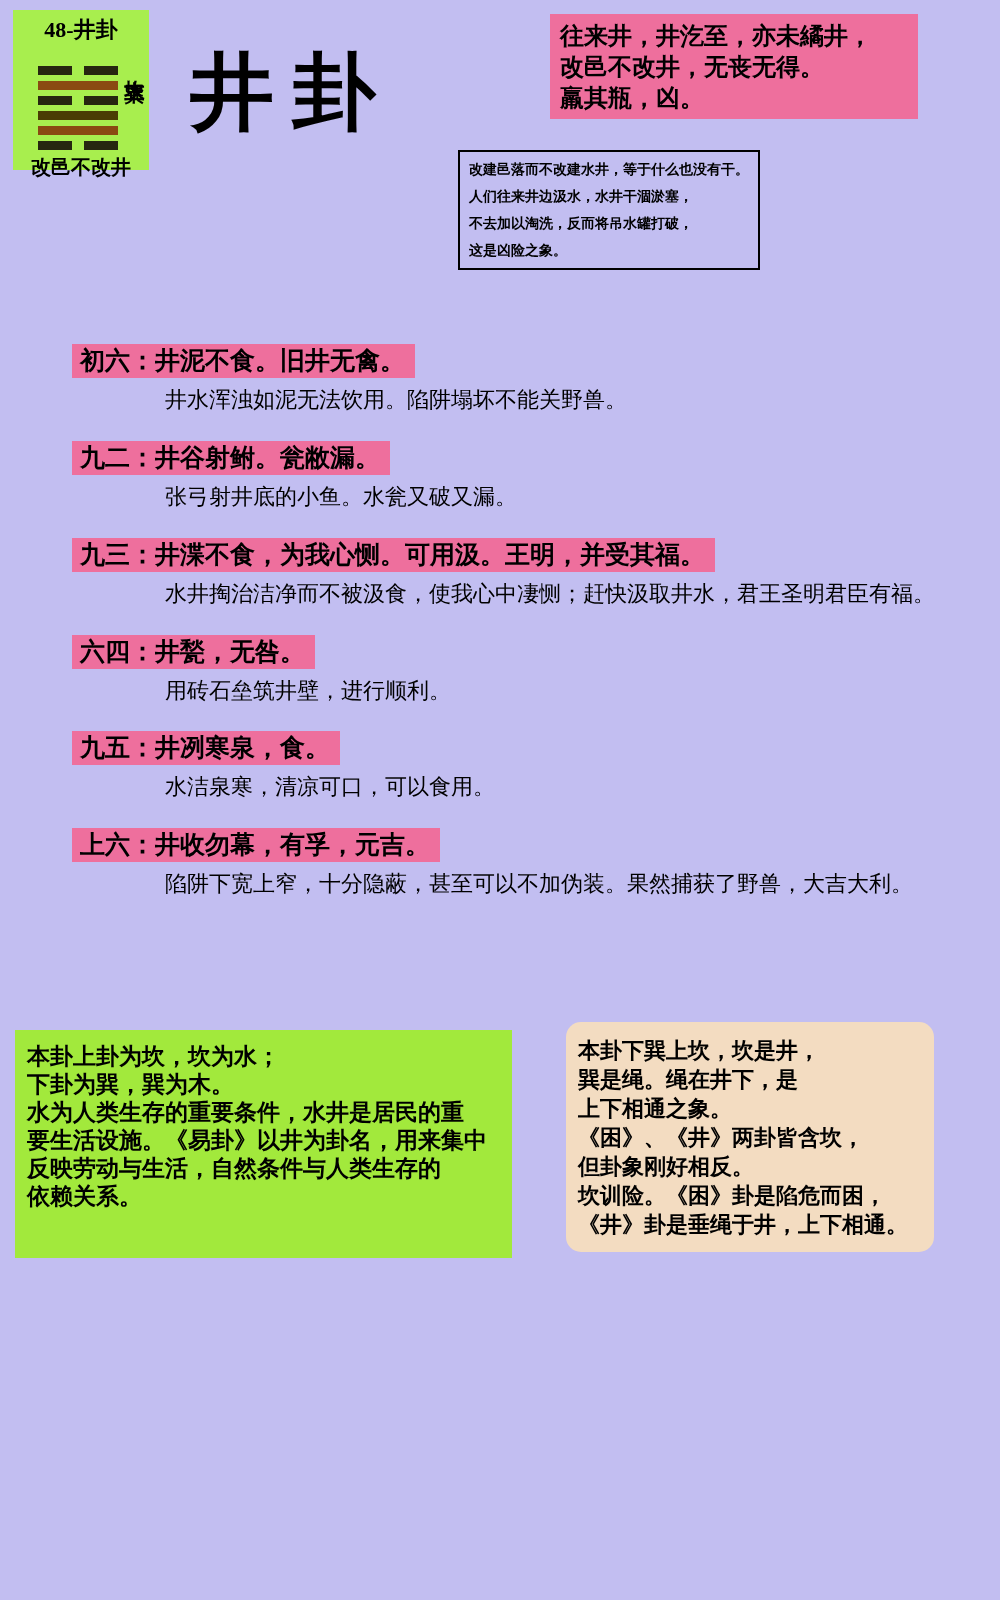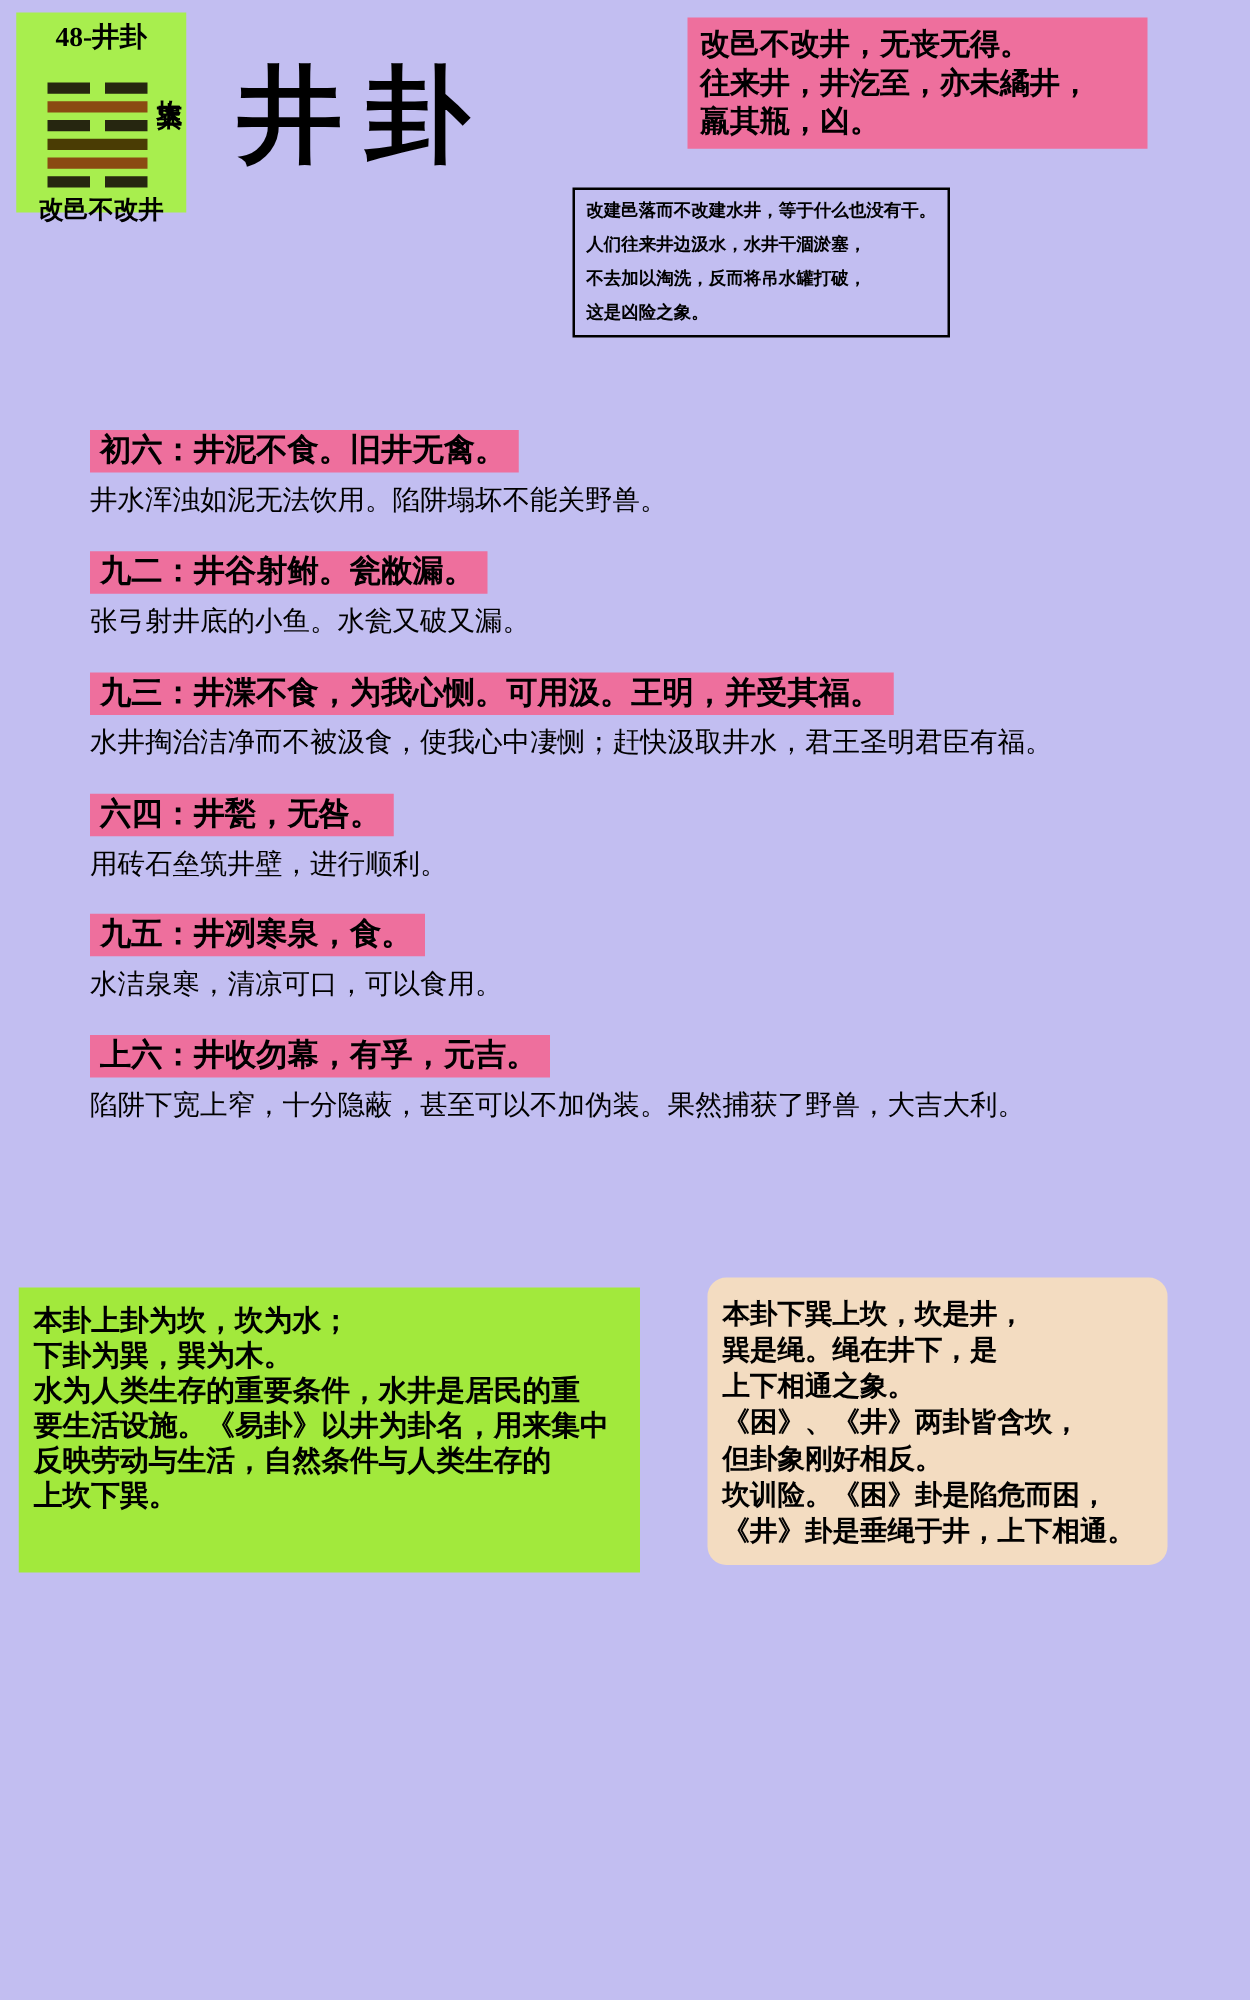--- a/index.html
+++ b/index.html
@@ -38,21 +38,21 @@
   #judgment-expl { position:absolute; left:458px; top:150px; border:2px solid #000;
                    padding:4px 9px; font-weight:bold; font-size:14px; line-height:27px;
                    white-space:nowrap; }
 
   
   .line-section { position:absolute; left:72px; }
   .line-statement { display:inline-block; background:#ee6f9d;
                     font-family:"Liberation Sans", sans-serif; font-weight:bold;
                     font-size:25px; line-height:31px; padding:1px 10px 2px 8px;
                     white-space:nowrap; }
-  .line-expl { margin-top:9px; font-size:22px; line-height:26px;
+  .line-expl { margin-left:93px; margin-top:9px; font-size:22px; line-height:26px;
                white-space:nowrap; }
   #section-1 { top:344px; }
   #section-2 { top:441px; }
   #section-3 { top:538px; }
   #section-4 { top:635px; }
   #section-5 { top:731px; }
   #section-6 { top:828px; }
 
   
   .note-box { position:absolute; box-sizing:border-box; font-weight:bold; }
@@ -91,22 +91,22 @@
           <div class="seg" style="background: rgb(38, 38, 16);"></div>
         </div>
       </div>
     <div id="trigram-note">坎上巽下</div>
     <div id="badge-caption">改邑不改井</div>
   </div>
 
   <div id="main-title">井卦</div>
 
   <div id="judgment">
+    <div>往来井，井汔至，亦未繘井，</div>
     <div>改邑不改井，无丧无得。</div>
-    <div>往来井，井汔至，亦未繘井，</div>
     <div>羸其瓶，凶。</div>
   </div>
 
   <div id="judgment-expl">
     <div>改建邑落而不改建水井，等于什么也没有干。</div>
     <div>人们往来井边汲水，水井干涸淤塞，</div>
     <div>不去加以淘洗，反而将吊水罐打破，</div>
     <div>这是凶险之象。</div>
   </div>
 
@@ -134,21 +134,21 @@
     <span class="line-statement">上六：井收勿幕，有孚，元吉。</span>
     <div class="line-expl">陷阱下宽上窄，十分隐蔽，甚至可以不加伪装。果然捕获了野兽，大吉大利。</div>
   </div>
 
   <div class="note-box" id="structure-note">
     <div>本卦上卦为坎，坎为水；</div>
     <div>下卦为巽，巽为木。</div>
     <div>水为人类生存的重要条件，水井是居民的重</div>
     <div>要生活设施。《易卦》以井为卦名，用来集中</div>
     <div>反映劳动与生活，自然条件与人类生存的</div>
-    <div>上坎下巽。</div>
+    <div>依赖关系。</div>
   </div>
 
   <div class="note-box" id="trigram-comment">
     <div>本卦下巽上坎，坎是井，</div>
     <div>巽是绳。绳在井下，是</div>
     <div>上下相通之象。</div>
     <div>《困》、《井》两卦皆含坎，</div>
     <div>但卦象刚好相反。</div>
     <div>坎训险。《困》卦是陷危而困，</div>
     <div>《井》卦是垂绳于井，上下相通。</div>

